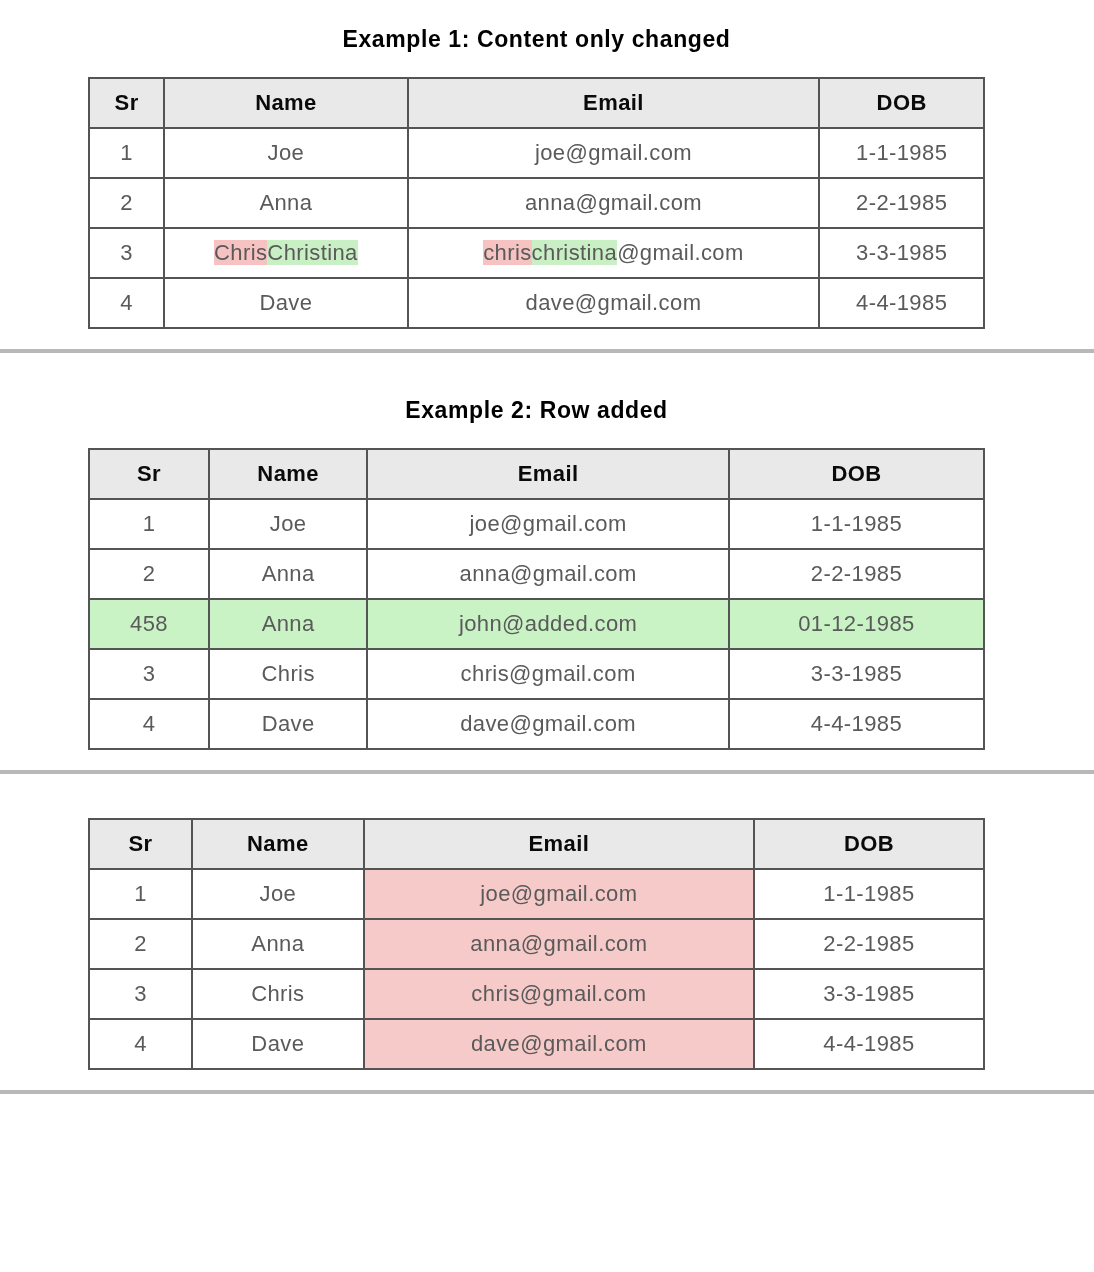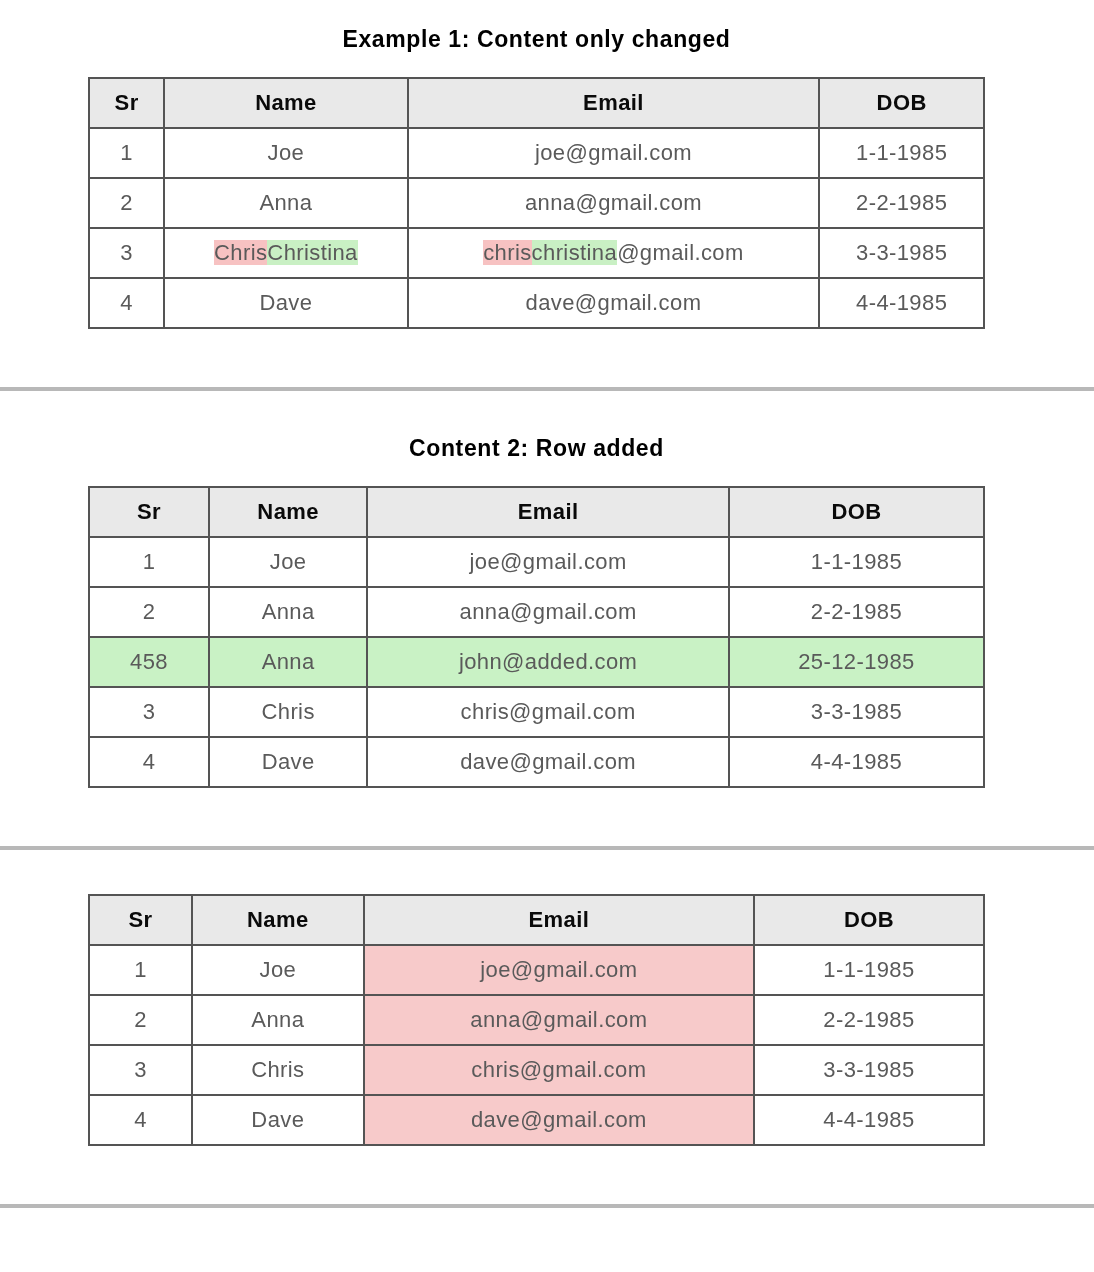--- a/index.html
+++ b/index.html
@@ -19,21 +19,21 @@
     margin: 0;
     padding: 0;
     background: #ffffff;
     font-family: "Liberation Sans", sans-serif;
   }
   body { width: 1094px; }
   .content {
     width: 897px;
     margin-left: 88px;
   }
-  section.example { padding-top: 44px; padding-bottom: 58px; }
+  section.example { padding-top: 44px; padding-bottom: 20px; }
   section.example.first { padding-top: 26px; }
   .section-title {
     margin: 0 0 24px 0;
     text-align: center;
     font-size: 23px;
     font-weight: bold;
     color: #000000;
     letter-spacing: 0.6px;
     line-height: 27px;
   }
@@ -120,21 +120,21 @@
             <td>4-4-1985</td>
           </tr>
         </tbody>
       </table>
   </section>
 </div>
 <hr class="section-divider">
 
 <div class="content">
   <section class="example">
-    <h2 class="section-title">Content 2: Row added</h2>
+    <h2 class="section-title">Example 2: Row added</h2>
     <table class="diff-table">
         <colgroup>
           <col style="width: 13.4%;">
           <col style="width: 17.7%;">
           <col style="width: 40.4%;">
           <col style="width: 28.5%;">
         </colgroup>
         <thead>
           <tr>
             <th>Sr</th>
@@ -153,21 +153,21 @@
           <tr>
             <td>2</td>
             <td>Anna</td>
             <td>anna@gmail.com</td>
             <td>2-2-1985</td>
           </tr>
           <tr class="row-ins">
             <td>458</td>
             <td>Anna</td>
             <td>john@added.com</td>
-            <td>25-12-1985</td>
+            <td>01-12-1985</td>
           </tr>
           <tr>
             <td>3</td>
             <td>Chris</td>
             <td>chris@gmail.com</td>
             <td>3-3-1985</td>
           </tr>
           <tr>
             <td>4</td>
             <td>Dave</td>

